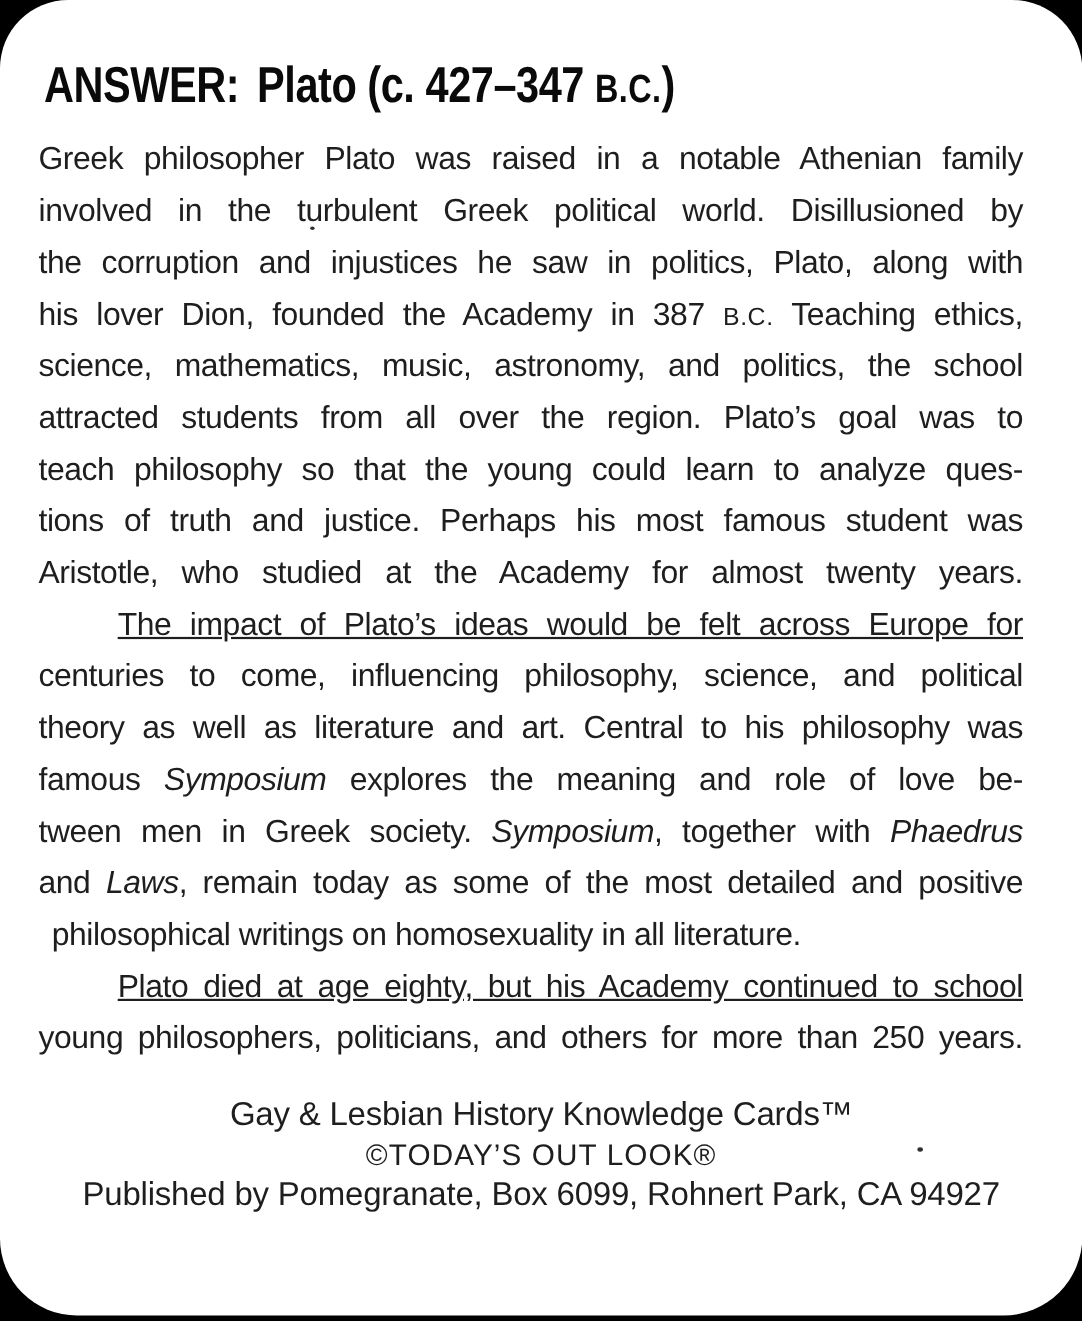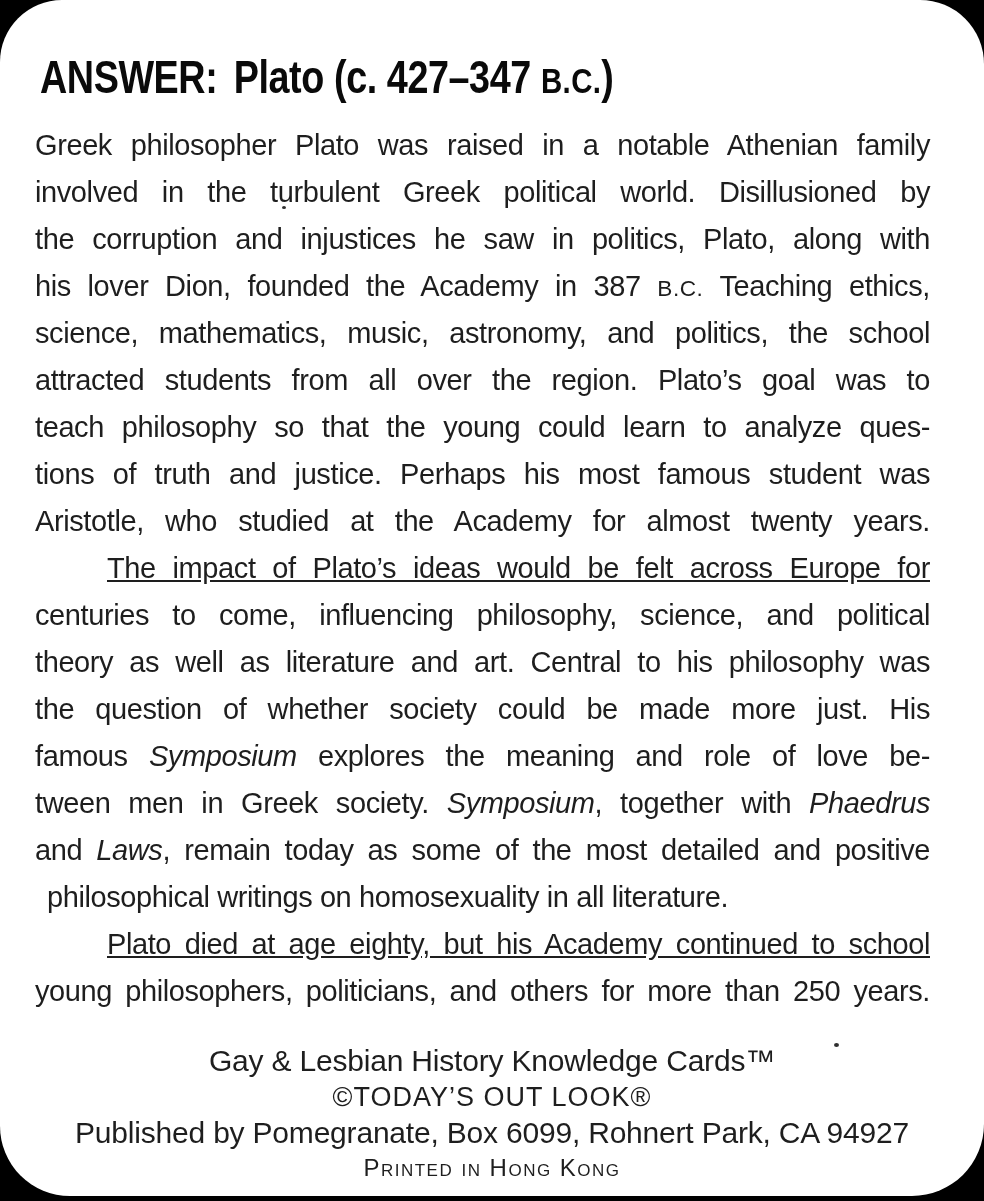--- a/index.html
+++ b/index.html
@@ -72,32 +72,30 @@
         <div class="line">the corruption and injustices he saw in politics, Plato, along with</div>
         <div class="line">his lover Dion, founded the Academy in 387 <span class="sc">B.C.</span> Teaching ethics,</div>
         <div class="line">science, mathematics, music, astronomy, and politics, the school</div>
         <div class="line">attracted students from all over the region. Plato’s goal was to</div>
         <div class="line">teach philosophy so that the young could learn to analyze ques-</div>
         <div class="line">tions of truth and justice.  Perhaps his most famous student was</div>
         <div class="line">Aristotle, who studied at the Academy for almost twenty years.</div>
         <div class="line indent">The impact of Plato’s ideas would be felt across Europe for</div>
         <div class="line">centuries to come, influencing philosophy, science, and political</div>
         <div class="line">theory as well as literature and art. Central to his philosophy was</div>
-        <div class="line">the question of whether society could be made more just. His</div>
         <div class="line">famous <i>Symposium</i> explores the meaning and role of love be-</div>
         <div class="line">tween men in Greek society. <i>Symposium</i>, together with <i>Phaedrus</i></div>
         <div class="line">and <i>Laws</i>, remain today as some of the most detailed and positive</div>
         <div class="line ragged">philosophical writings on homosexuality in all literature.</div>
         <div class="line indent">Plato died at age eighty, but his Academy continued to school</div>
         <div class="line">young philosophers, politicians, and others for more than 250 years.</div>
       </div>
 
     <div class="footer">
       <div class="footer-line1">Gay &amp; Lesbian History Knowledge Cards™</div>
       <div class="footer-line2">©TODAY’S OUT LOOK®</div>
       <div class="footer-line3">Published by Pomegranate, Box 6099, Rohnert Park, CA 94927</div>
-      <div class="footer-line4">Printed in Hong Kong</div>
     </div>
 
     <span class="artifact dot1"></span>
     <span class="artifact dot2"></span>
   </div>
 </div>
 
 </body></html>

